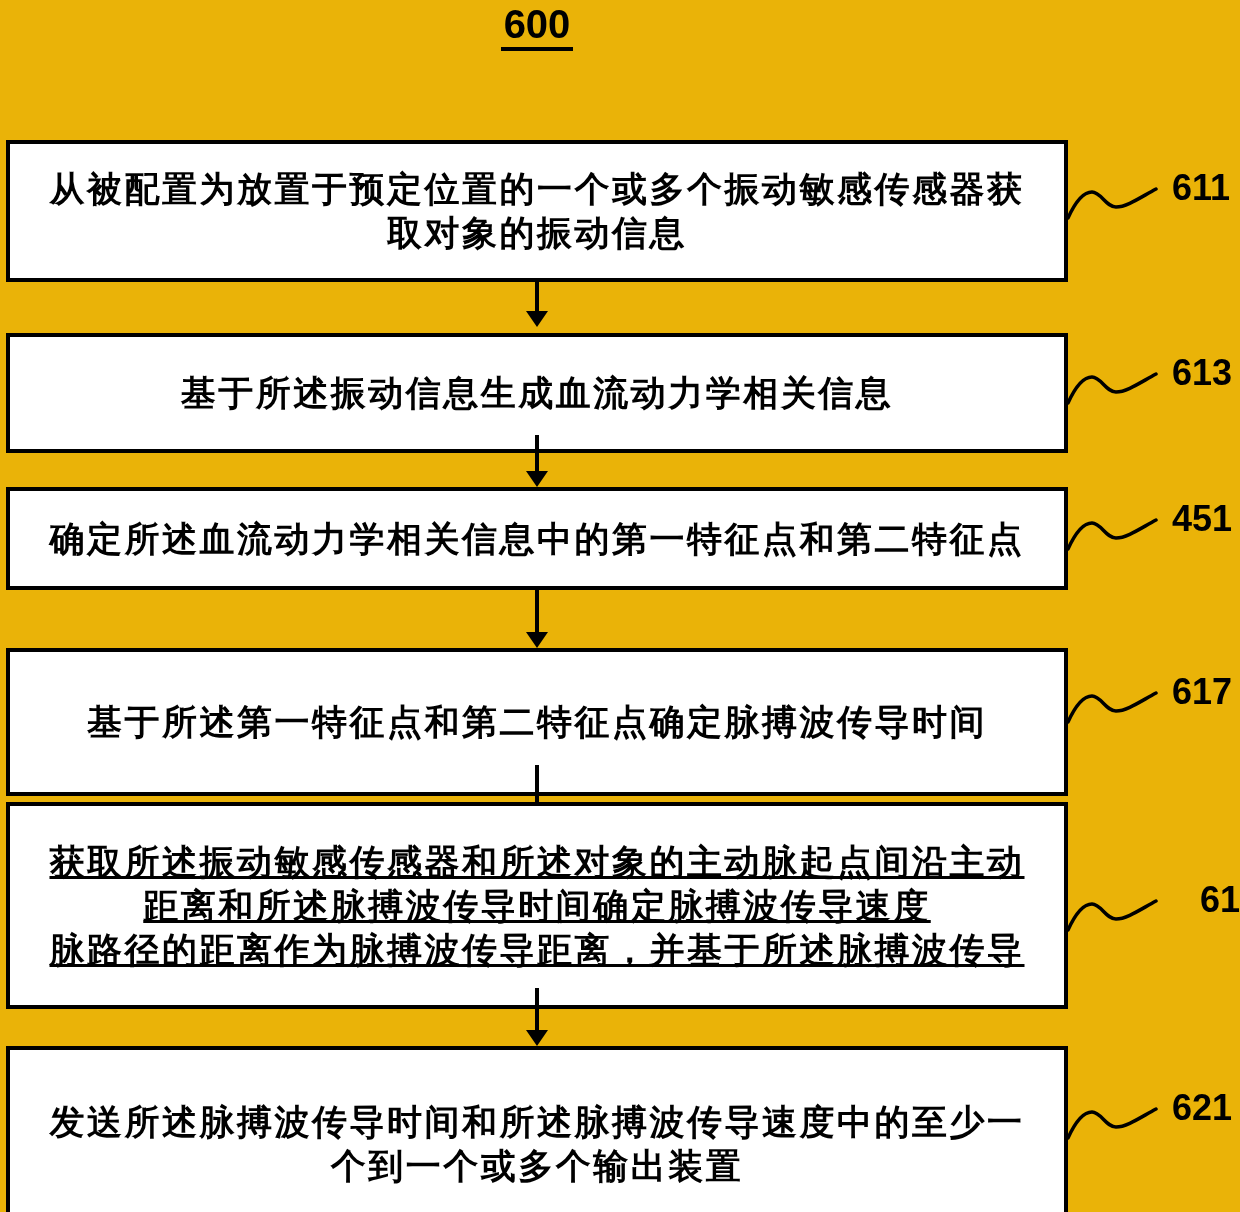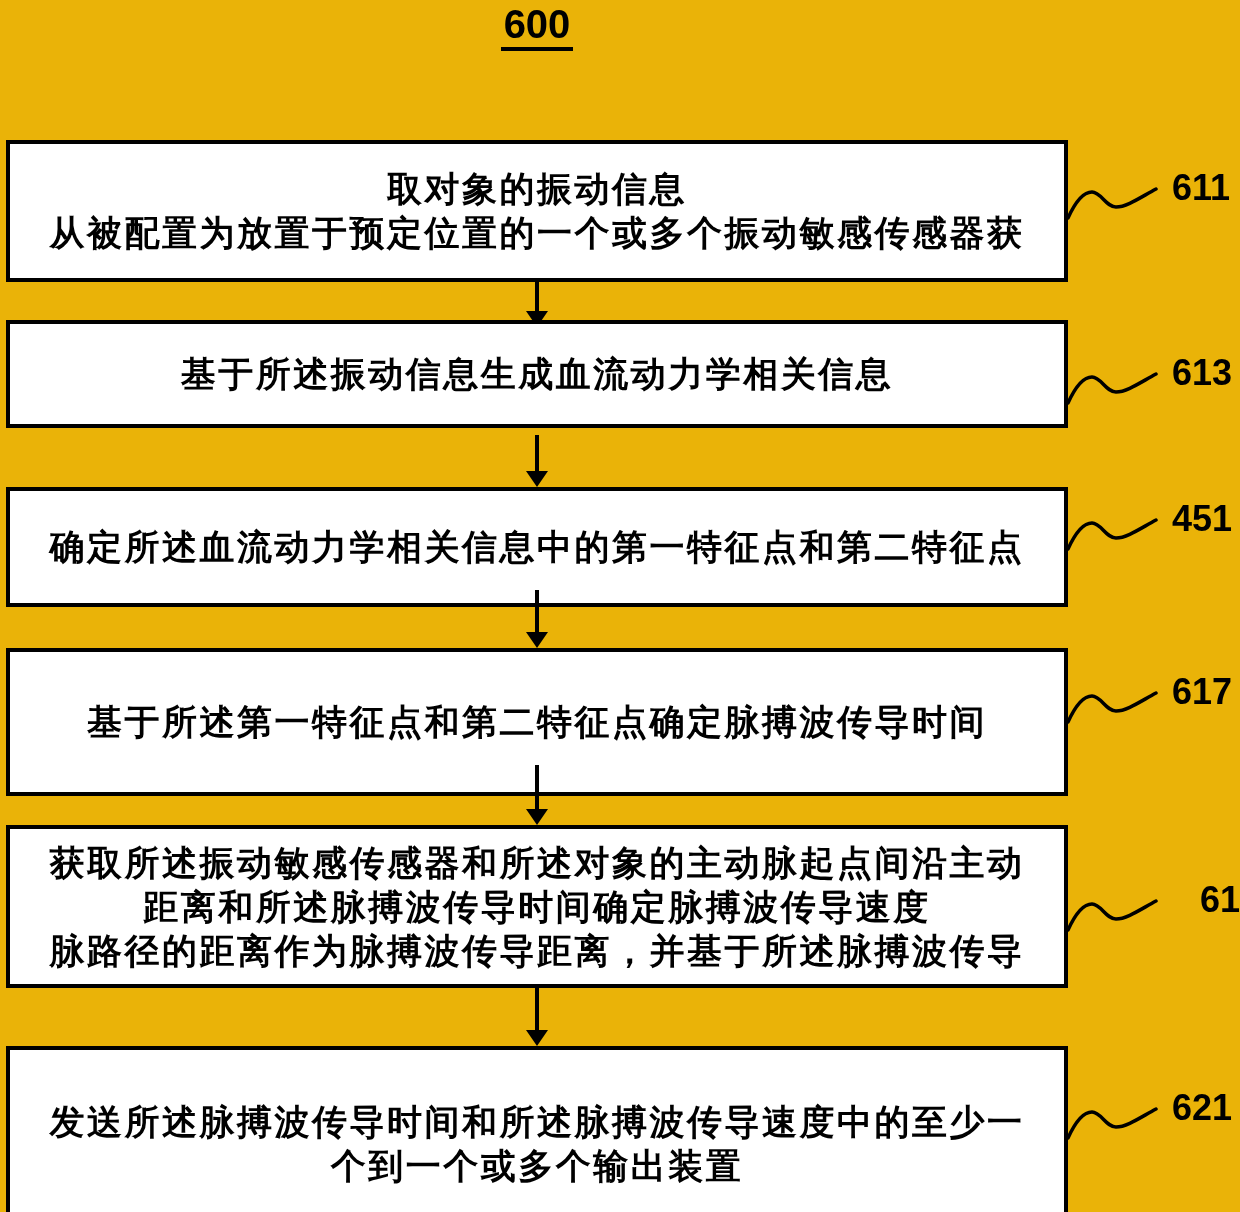--- a/index.html
+++ b/index.html
@@ -37,24 +37,24 @@
     display: flex;
     flex-direction: column;
     justify-content: center;
     text-align: center;
     font-size: 35px;
     line-height: 44px;
     letter-spacing: 2.5px;
   }
   .box .line { white-space: nowrap; }
   .b1 { top: 140px;  height: 142px; }
-  .b2 { top: 320px;  height: 108px; }
-  .b3 { top: 487px;  height: 120px; }
+  .b2 { top: 333px;  height: 120px; }
+  .b3 { top: 487px;  height: 103px; }
   .b4 { top: 648px;  height: 148px; }
-  .b5 { top: 825px;  height: 163px; }
+  .b5 { top: 802px;  height: 207px; text-decoration: underline; }
   .b6 { top: 1046px; height: 195px; }
   .arrow { position: absolute; left: 526px; width: 22px; }
   .arrow .stem {
     position: absolute; left: 9px; top: 0;
     width: 4px; height: calc(100% - 13px);
     background: #000;
   }
   .arrow .head {
     position: absolute; left: 0; bottom: 0;
     width: 0; height: 0;
@@ -91,22 +91,22 @@
 </head>
 <body>
 
 <div class="canvas">
 
   <div class="title">
     <span>600</span>
   </div>
 
   <div class="box b1">
+    <div class="line">从被配置为放置于预定位置的一个或多个振动敏感传感器获</div>
     <div class="line">取对象的振动信息</div>
-    <div class="line">从被配置为放置于预定位置的一个或多个振动敏感传感器获</div>
   </div>
   <svg class="squiggle sq611" viewBox="0 0 100 56">
     <path d="M2,52 C7,41 15,26 26,26 C35,26 40,41 50,41 C61,41 75,31 90,23" fill="none" stroke="#000" stroke-width="3.5" stroke-linecap="round"></path>
   </svg>
   <div class="ref r611">611</div>
 
   <div class="arrow a1">
     <div class="stem"></div>
     <div class="head"></div>
   </div>

